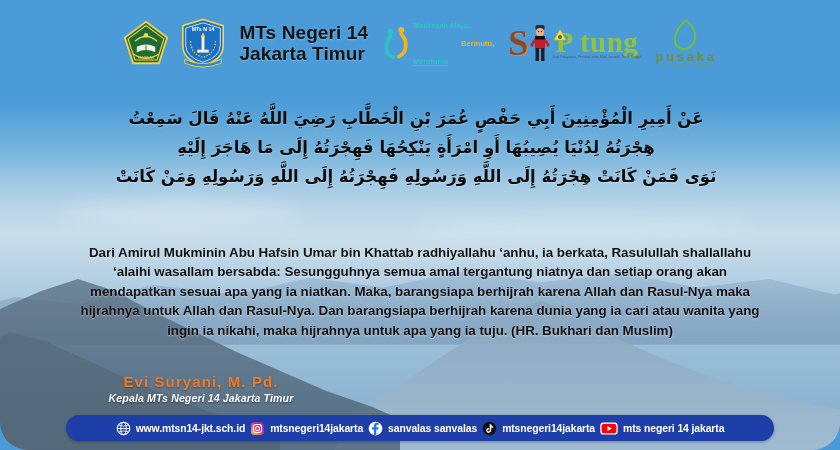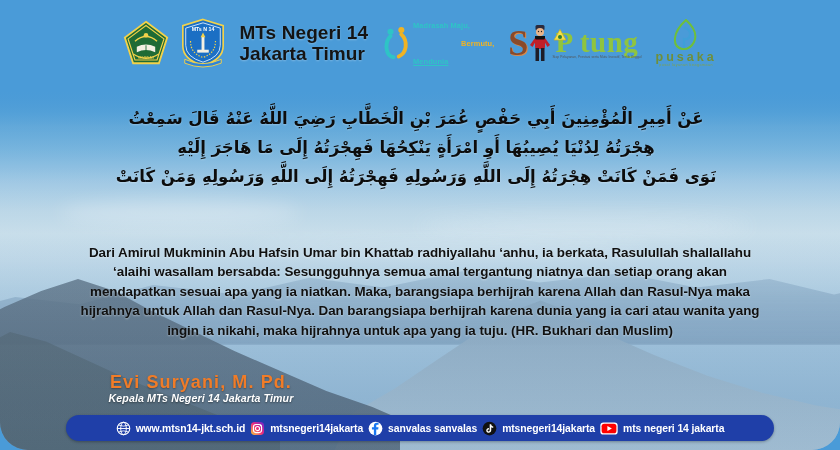--- a/index.html
+++ b/index.html
@@ -133,21 +133,21 @@
     text-shadow:0 1px 2px rgba(255,255,255,.42);
   }
 
   
   .signature {
     position:absolute; left:56px; top:374px; width:290px;
     text-align:center;
   }
   .sig-name {
     color:#f07c28;
-    font-size:18px;
+    font-size:15px;
     font-weight:bold;
     letter-spacing:1.1px;
     line-height:16px;
     text-shadow:0 1px 2px rgba(0,0,0,.35);
   }
   .sig-role {
     color:#ffffff;
     font-size:10.6px;
     font-style:italic;
     font-weight:bold;

